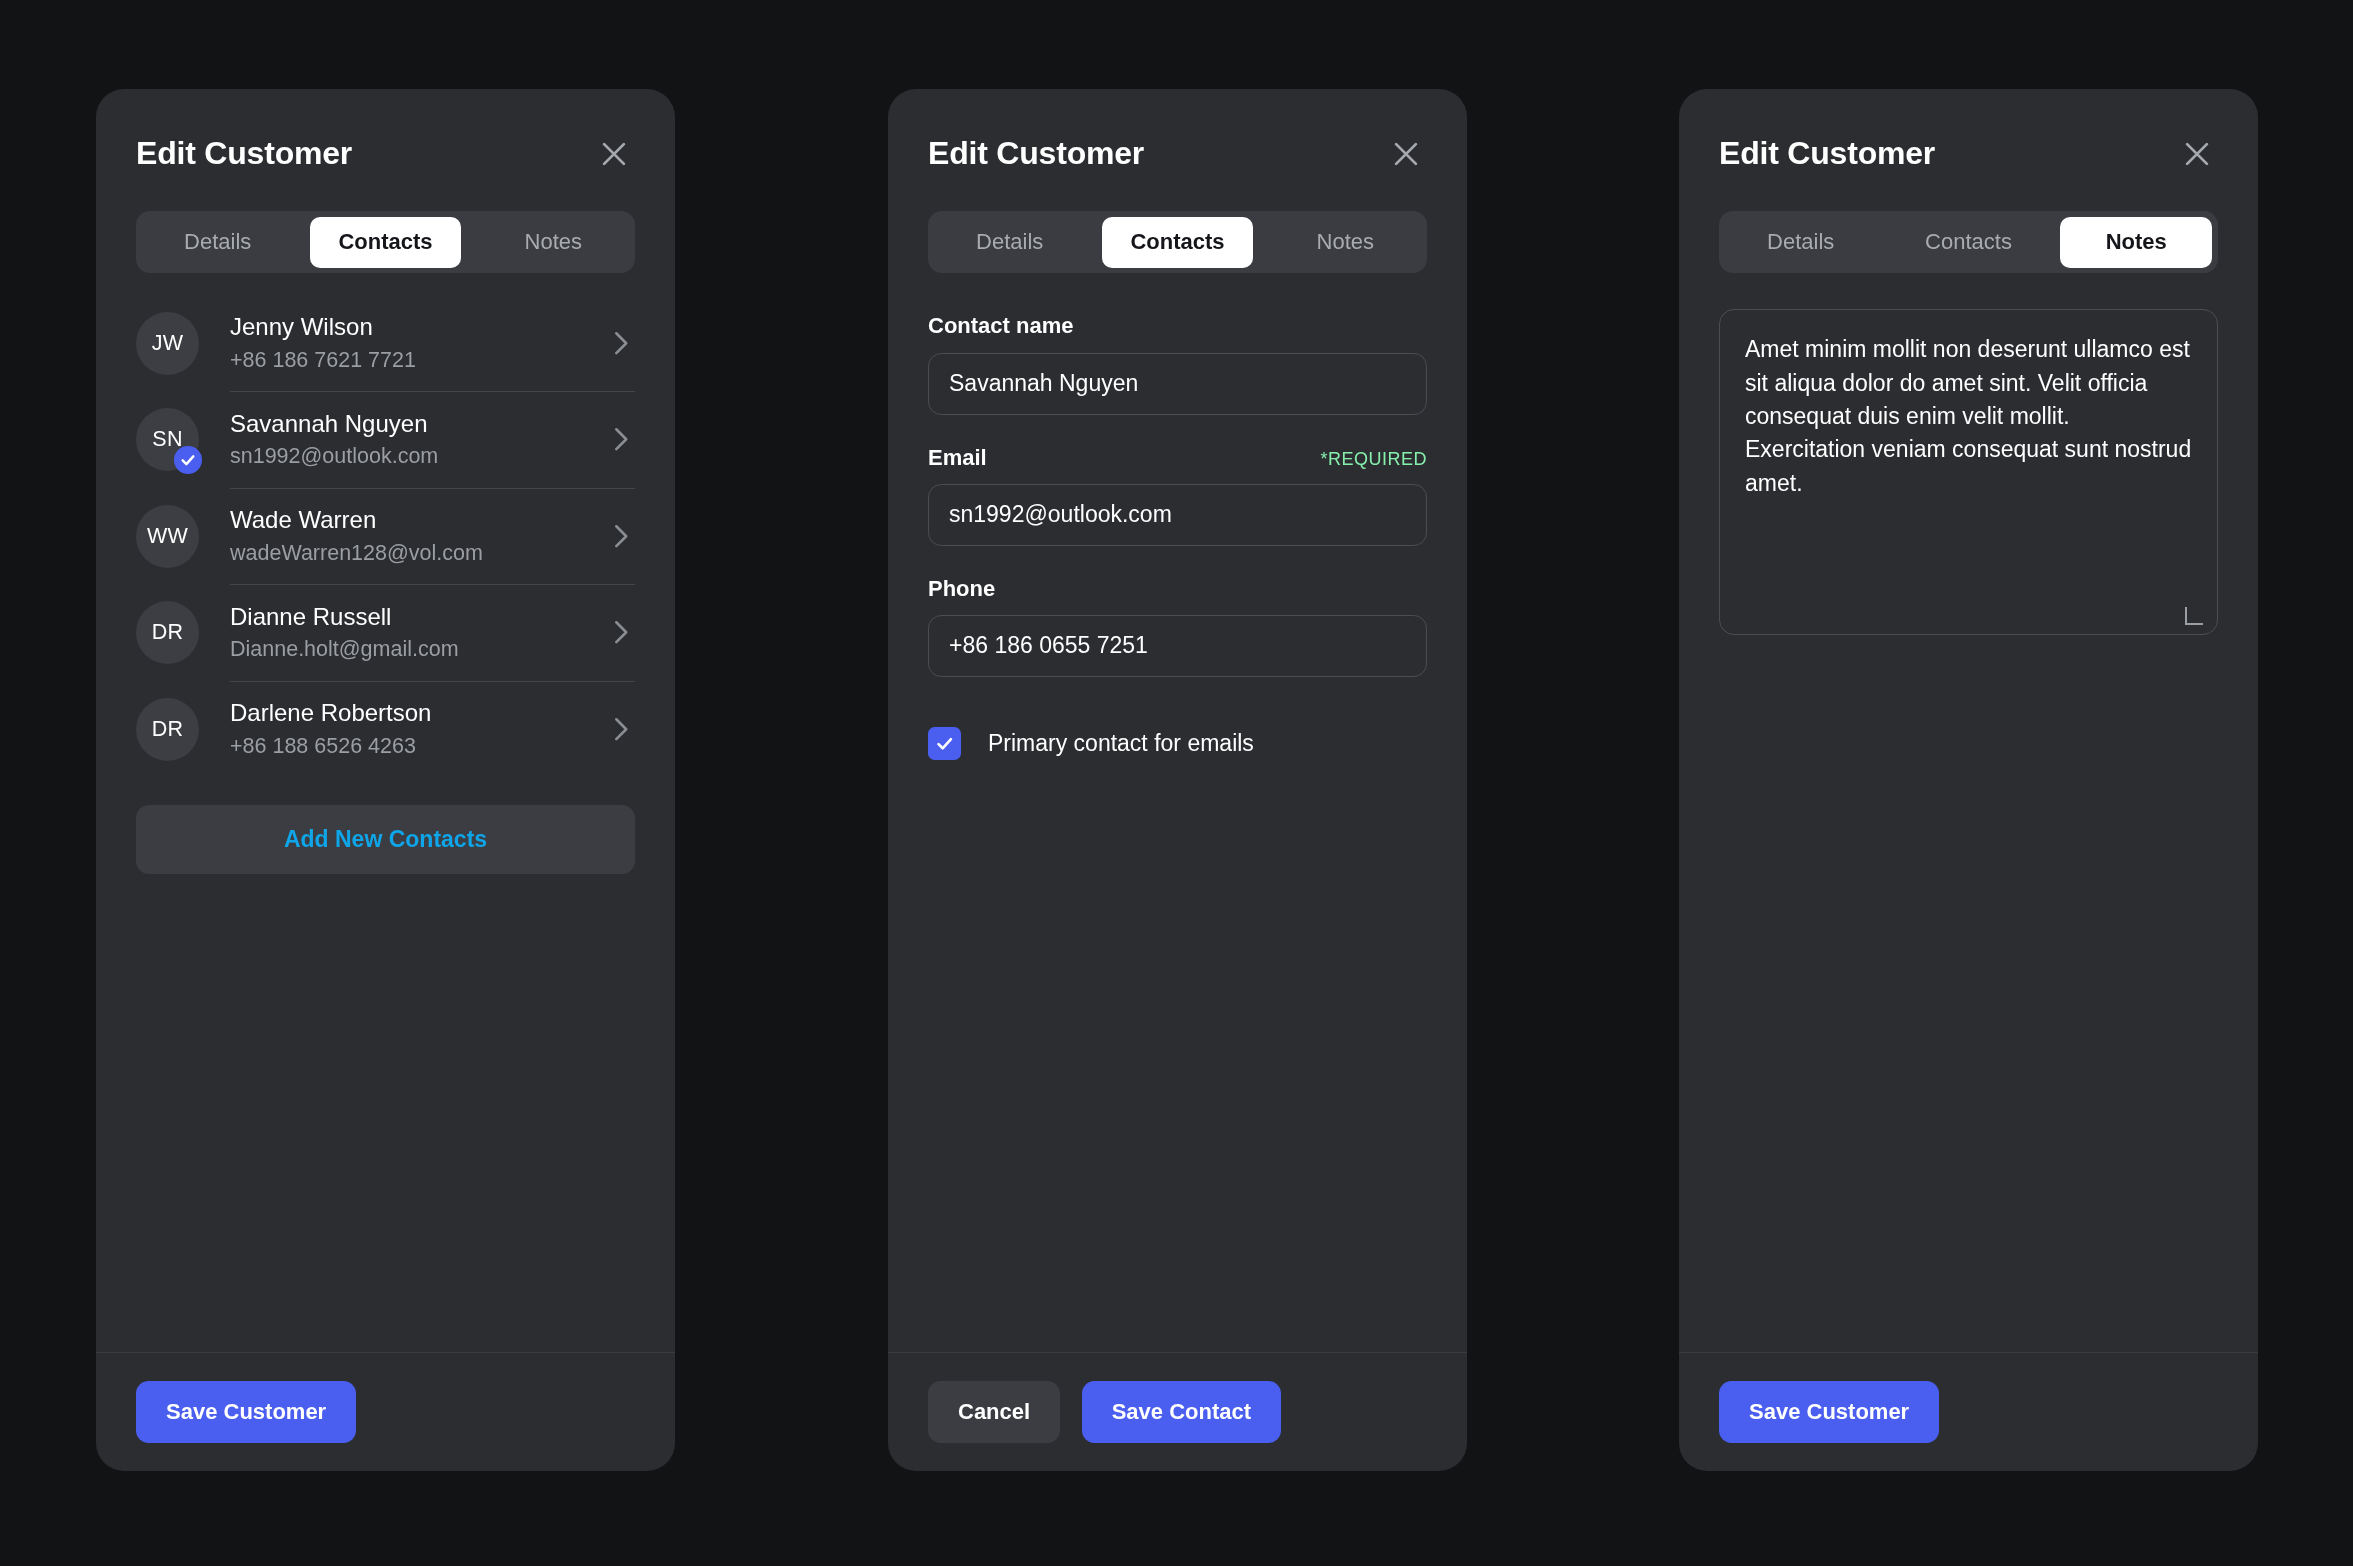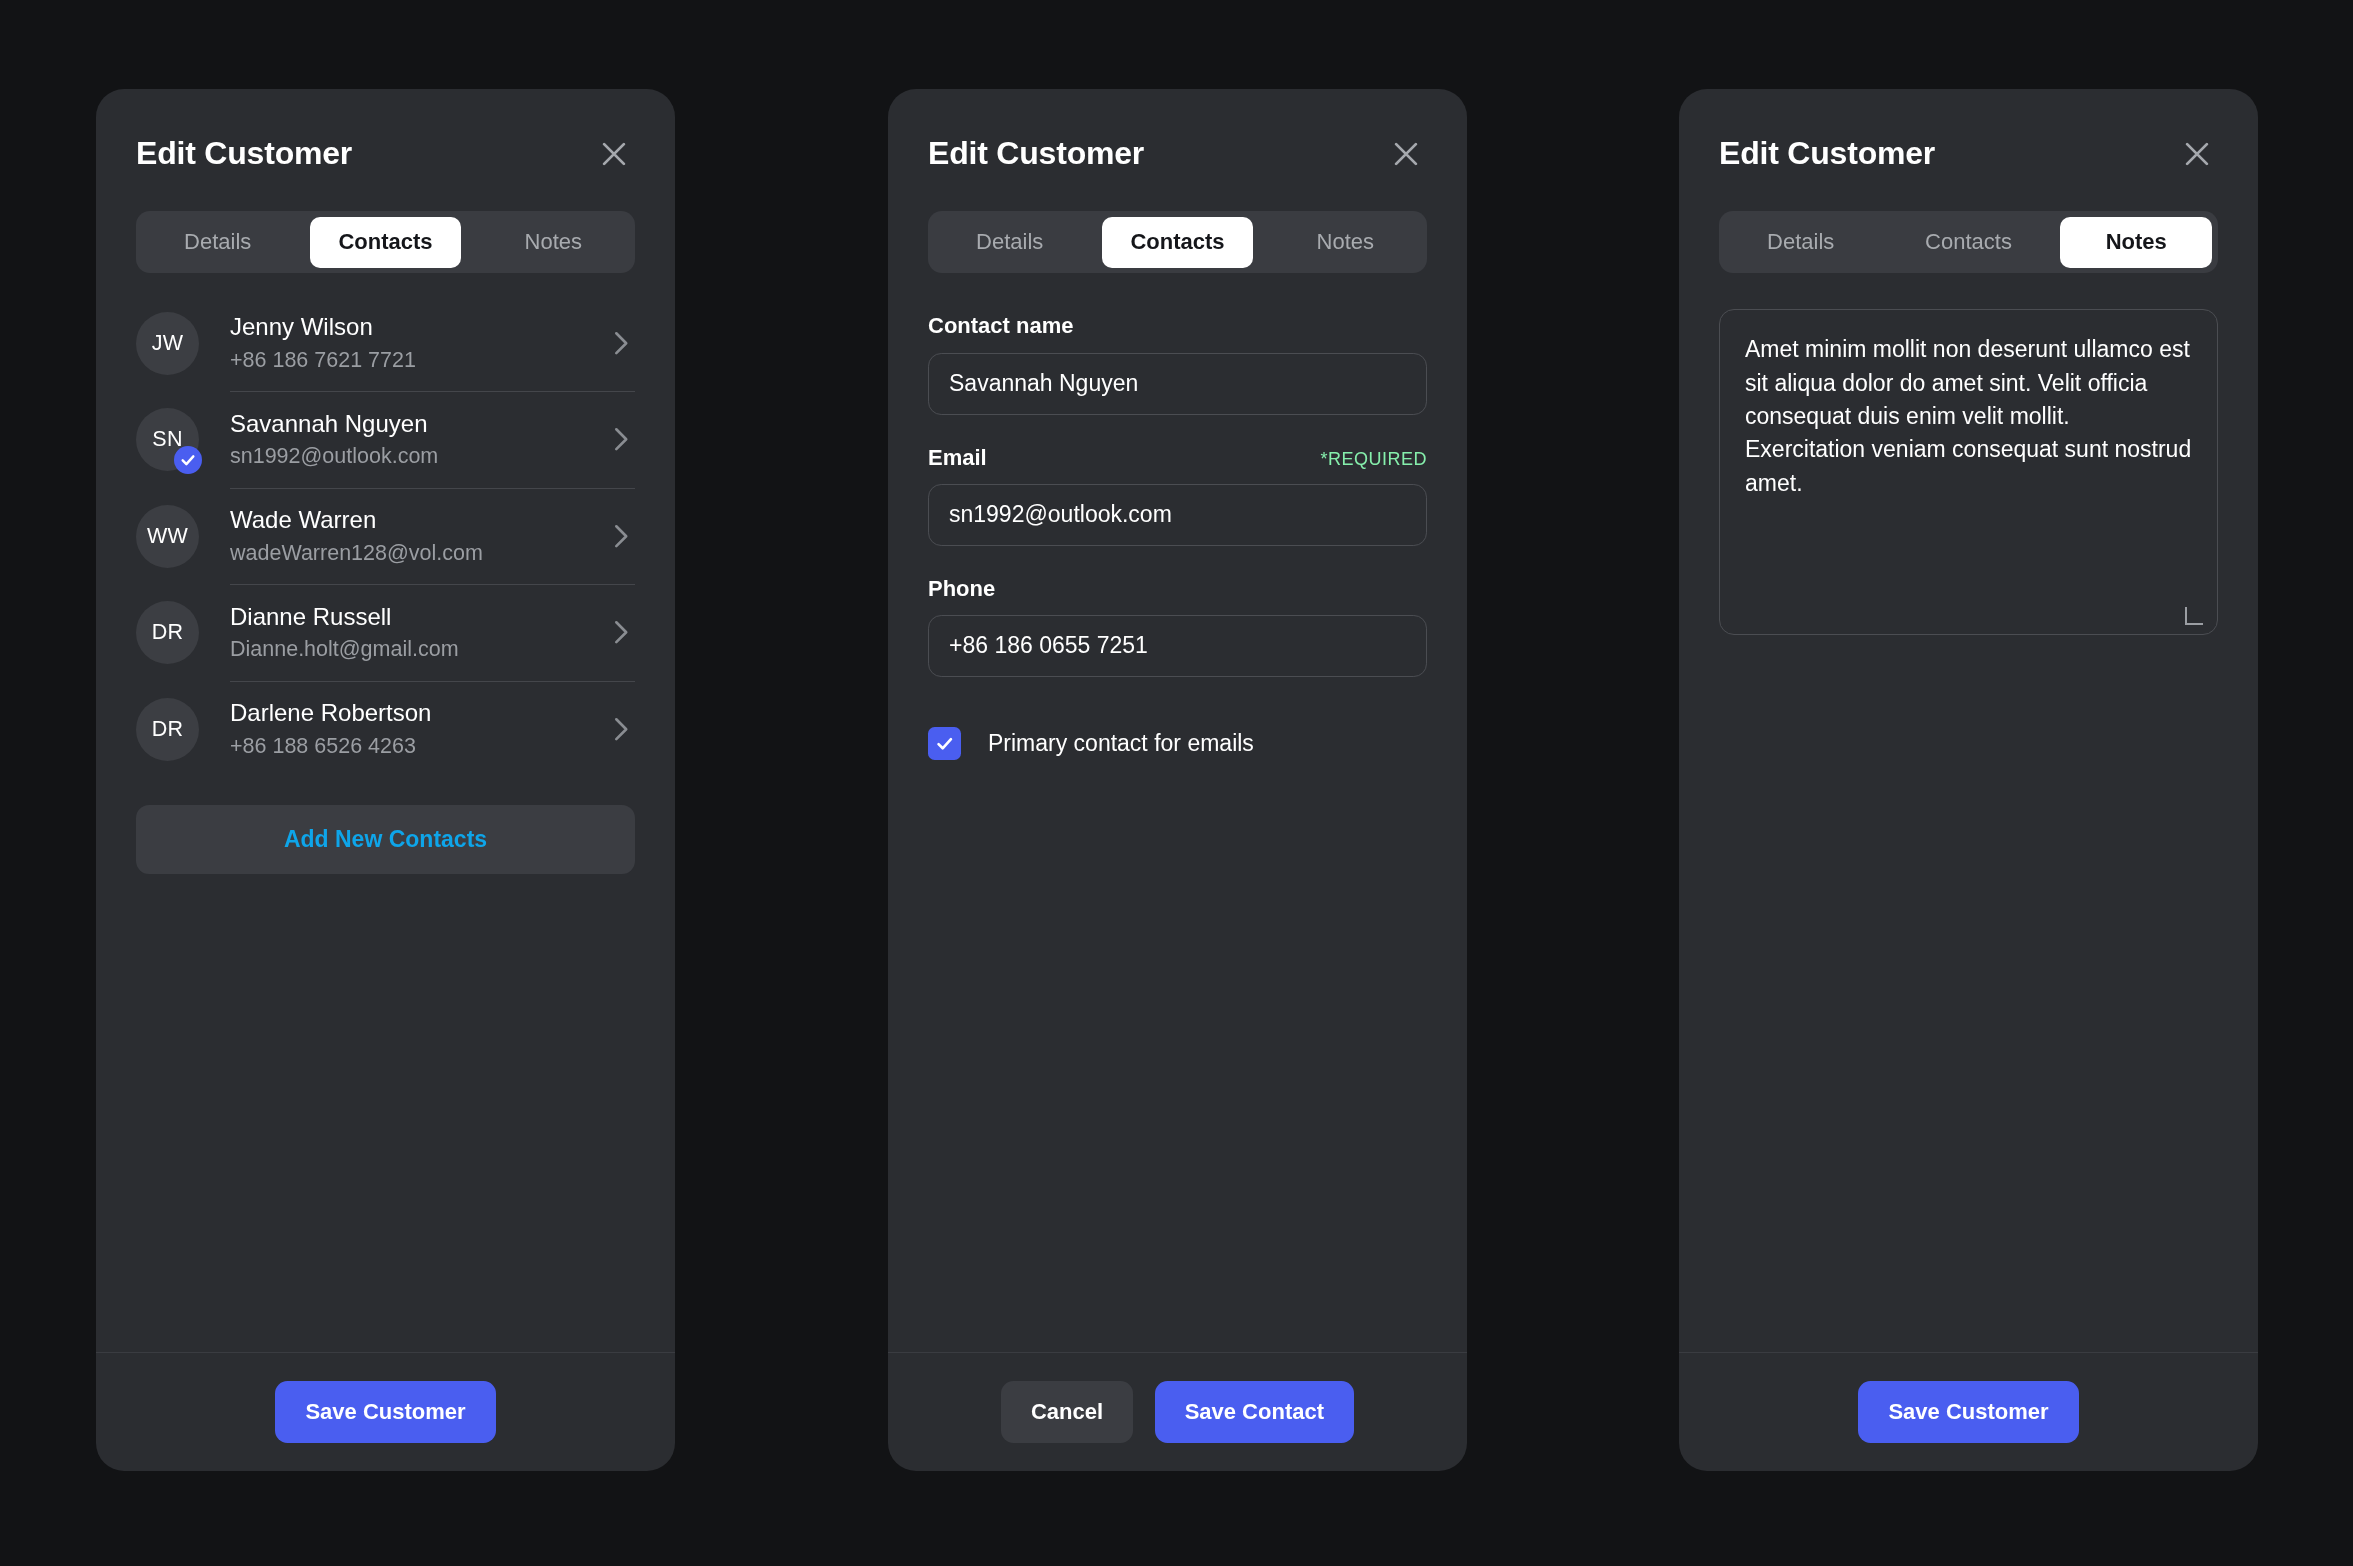--- a/index.html
+++ b/index.html
@@ -274,21 +274,21 @@
     pointer-events: none;
   }
 
   
   .panel-foot {
     flex: 0 0 auto;
     border-top: 0.8px solid #3a3c41;
     padding: 28px 40px;
     display: flex;
     align-items: center;
-    justify-content: center;
+    justify-content: flex-start;
     gap: 21.5px;
   }
   .btn {
     border: none;
     border-radius: 12.4px;
     font-family: inherit;
     font-size: 22px;
     font-weight: bold;
     padding: 18px 30px;
     cursor: pointer;

